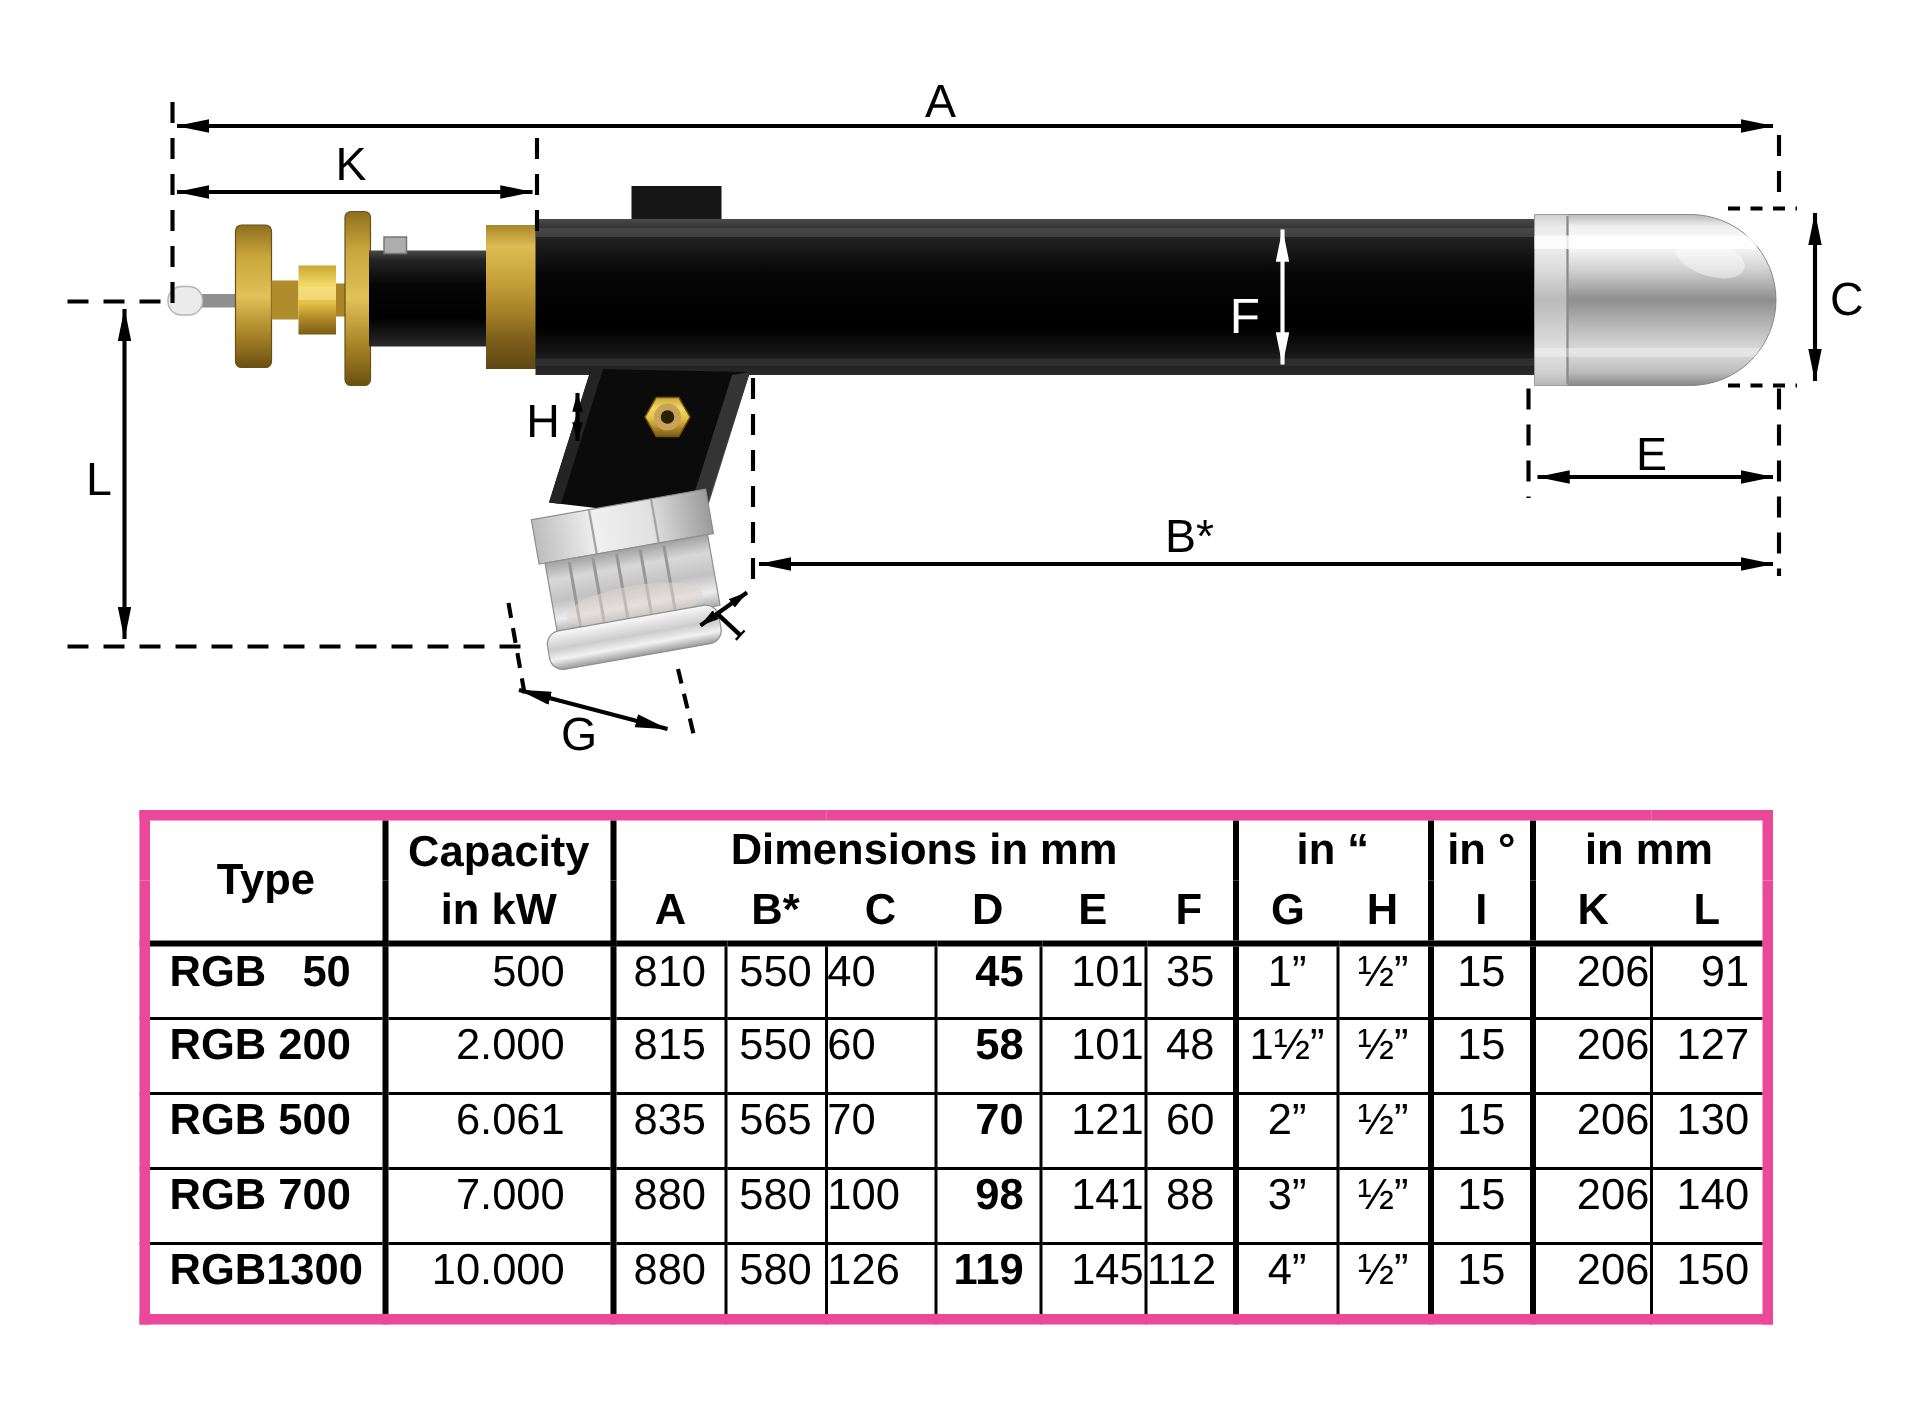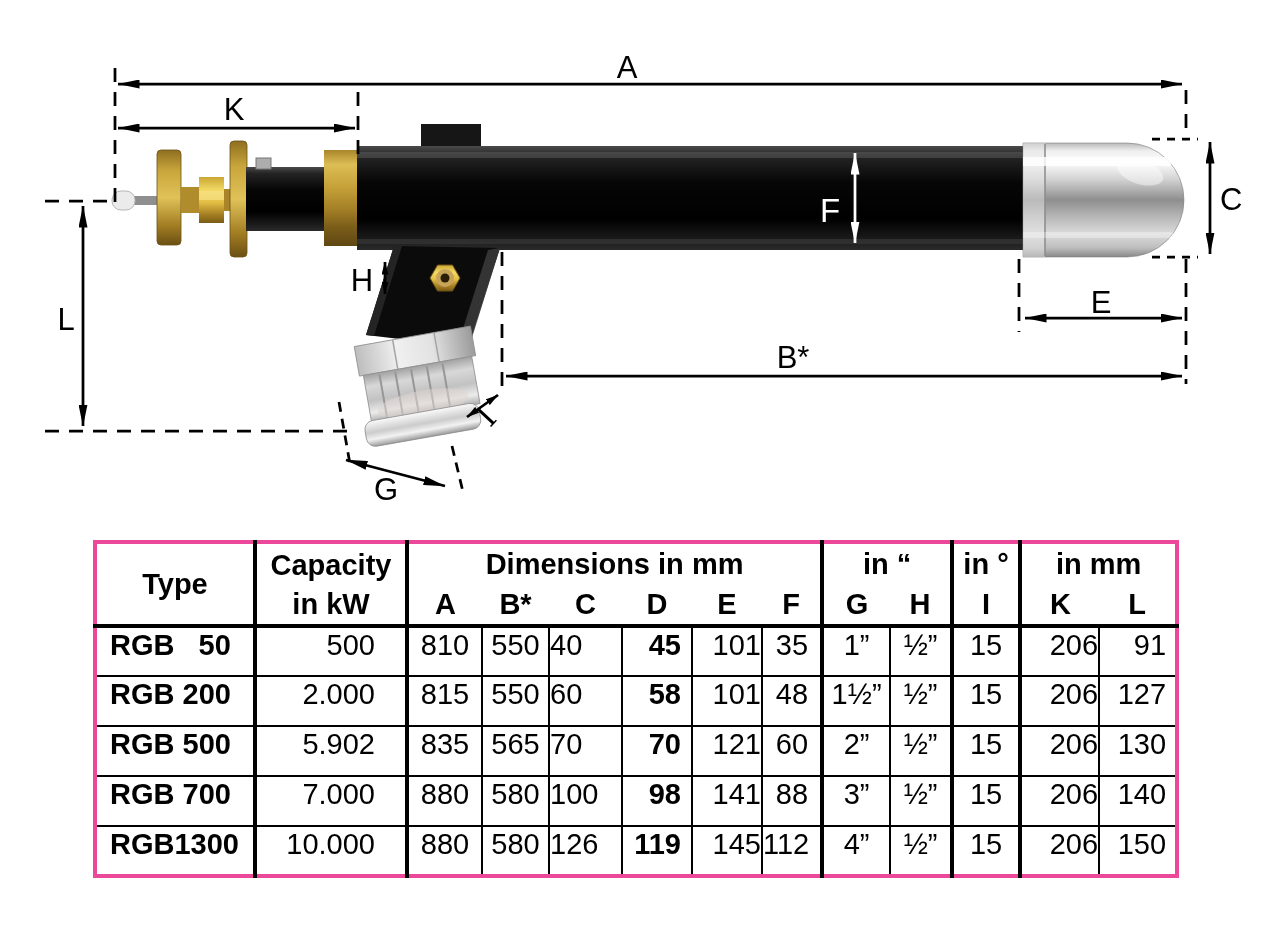--- a/index.html
+++ b/index.html
@@ -2,21 +2,21 @@
 <html><head>
 <meta charset="utf-8">
 <style>
   html,body{margin:0;padding:0;background:#ffffff;}
   .stage{position:relative;width:1280px;height:944px;background:#fff;overflow:hidden;
          font-family:"Liberation Sans",sans-serif;}
   .diagram{position:absolute;left:0;top:0;}
 
   
   table.spec{position:absolute;left:93px;top:540px;border-collapse:collapse;table-layout:fixed;
-             width:1086px;border:4px solid #ec4899;font-family:"Liberation Sans",sans-serif;color:#000;}
+             width:1086px;border:7px solid #ec4899;font-family:"Liberation Sans",sans-serif;color:#000;}
   table.spec th,table.spec td{border:2px solid #000;padding:0;font-size:29px;line-height:34px;}
   table.spec thead th{font-weight:bold;}
   tr.groups th{border-bottom:none;height:40px;vertical-align:middle;text-align:center;}
   tr.letters th{border:none;border-bottom:4px solid #000;height:40px;vertical-align:middle;text-align:center;}
   th.bR4,td.bR4{border-right-width:4px !important;}
   th.bL4{border-left:4px solid #000 !important;}
   th.bB4{border-bottom:4px solid #000 !important;}
   th.typeHead{vertical-align:top;padding-top:5px;text-align:center;}
   th.capHead{vertical-align:top;text-align:center;}
   th.capHead .l1{height:40px;display:flex;align-items:center;justify-content:center;}
@@ -285,21 +285,21 @@
       <td>101</td>
       <td>48</td>
       <td>1½”</td>
       <td>½”</td>
       <td>15</td>
       <td>206</td>
       <td>127</td>
     </tr>
     <tr>
       <td>RGB 500</td>
-      <td>5.902</td>
+      <td>6.061</td>
       <td>835</td>
       <td>565</td>
       <td>70</td>
       <td>70</td>
       <td>121</td>
       <td>60</td>
       <td>2”</td>
       <td>½”</td>
       <td>15</td>
       <td>206</td>

